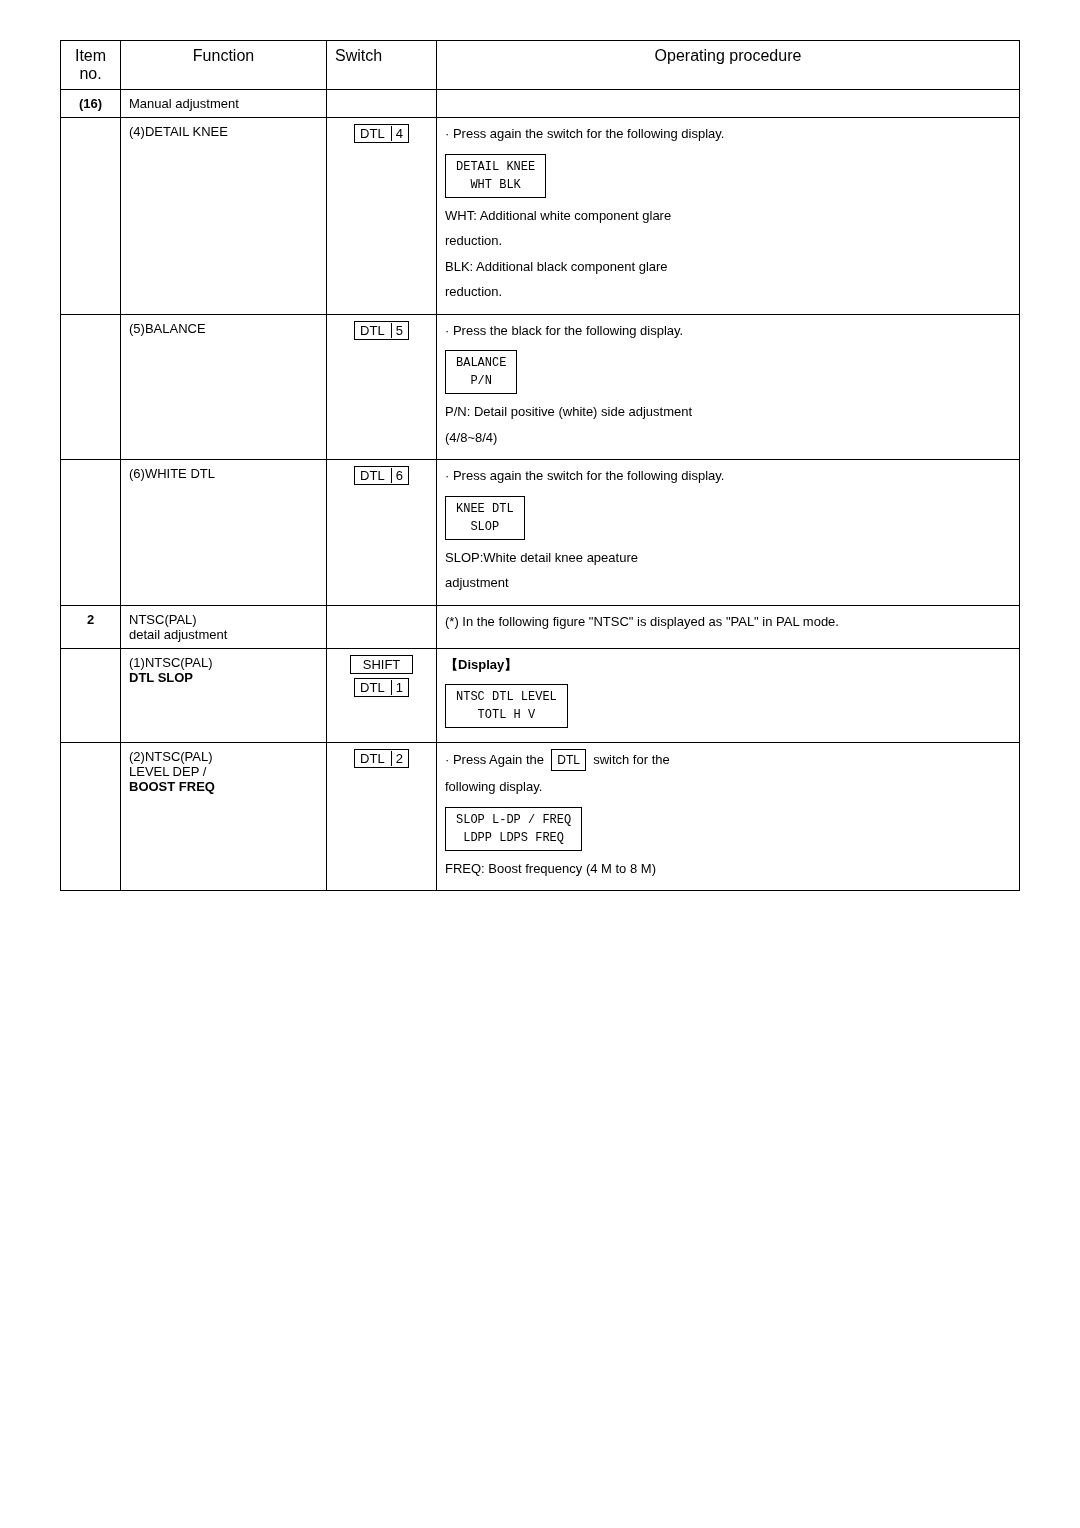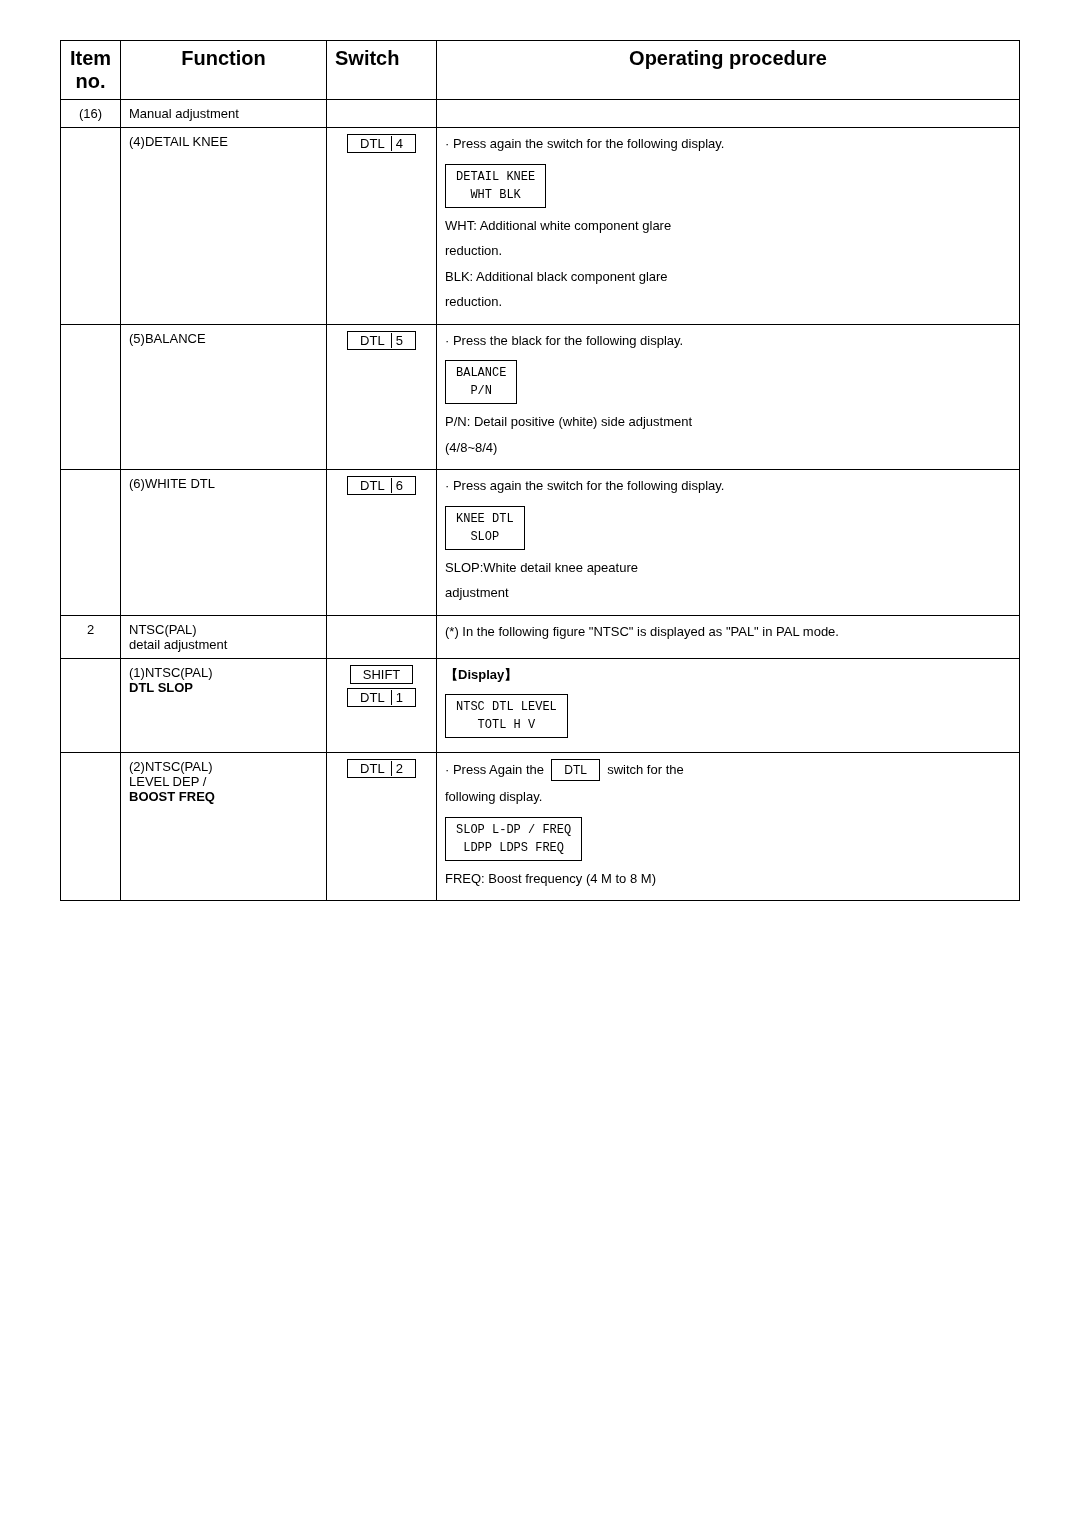--- a/index.html
+++ b/index.html
@@ -28,46 +28,47 @@
       border: 1.5px solid #000;
       padding: 6px 8px;
       vertical-align: top;
     }
     .col-item { width: 60px; text-align: center; }
     .col-function { width: 206px; }
     .col-switch { width: 110px; text-align: left; }
     .col-operating { }
     th {
       text-align: center;
+      font-weight: normal;
+      font-size: 16px;
+      padding: 8px 6px;
+    }
+    .item-no-cell {
+      text-align: center;
+      font-size: 13px;
       font-weight: bold;
-      font-size: 20px;
-      padding: 8px 6px;
-    }
-    .item-no-cell {
-      text-align: center;
-      font-size: 13px;
     }
     .function-cell {
       font-size: 13px;
     }
     .switch-cell {
       text-align: center;
       font-size: 13px;
       vertical-align: top;
     }
     .operating-cell {
       font-size: 13px;
       line-height: 1.5;
     }
     
     .btn-dtl {
       display: inline-flex;
       align-items: center;
       border: 1.5px solid #000;
-      padding: 1px 12px;
+      padding: 1px 5px;
       font-size: 13px;
       font-family: Arial, sans-serif;
       white-space: nowrap;
     }
     .btn-dtl-label {
       margin-right: 4px;
     }
     .btn-dtl-num {
       border-left: 1.5px solid #000;
       padding-left: 4px;

